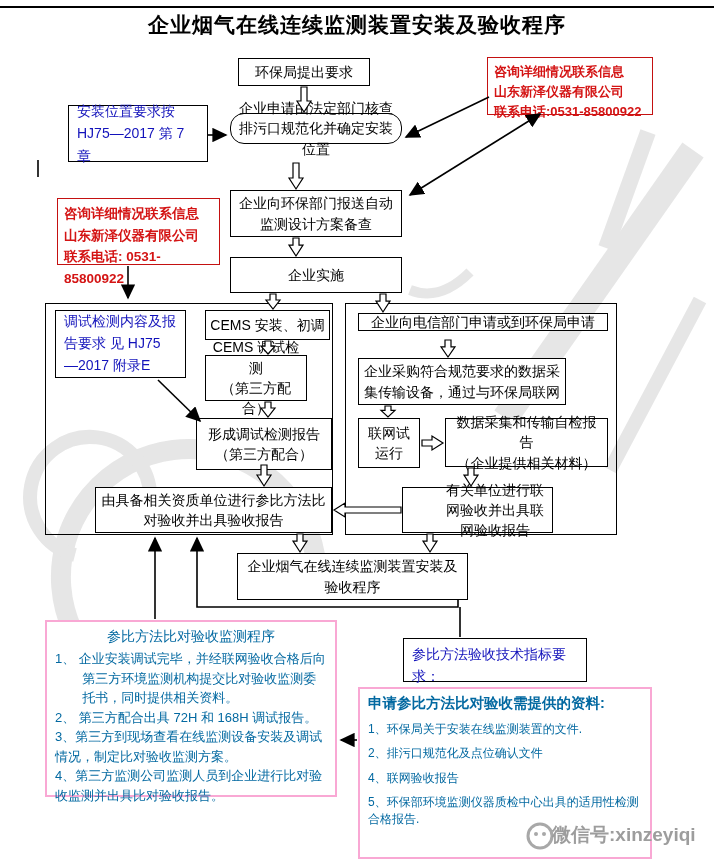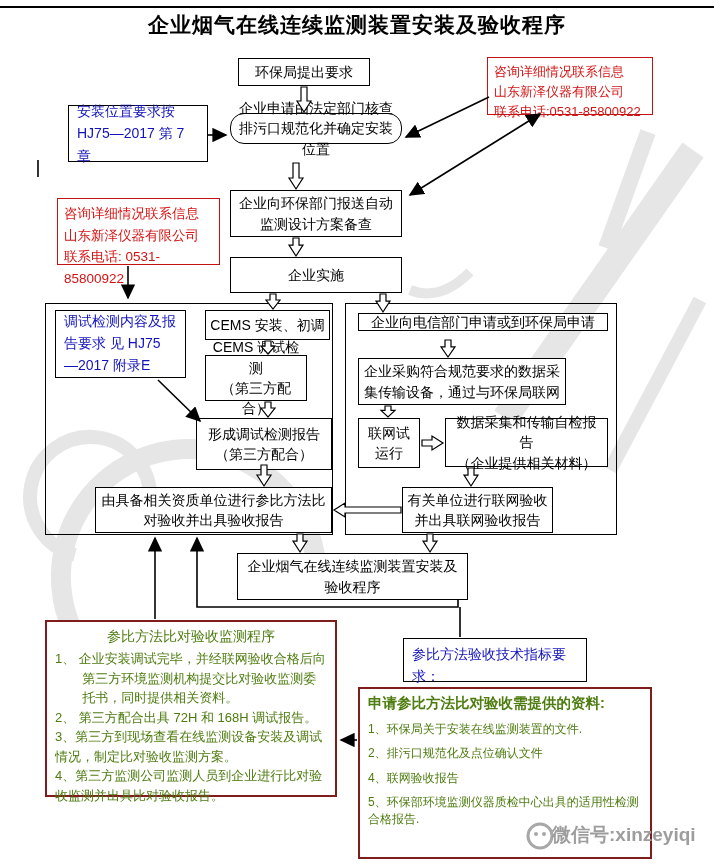--- a/index.html
+++ b/index.html
@@ -8,22 +8,22 @@
   .abs{position:absolute;box-sizing:border-box;}
   .topline{left:0;top:6px;width:714px;height:0;border-top:2px solid #000;z-index:1;}
   .title{left:0;top:11px;width:714px;text-align:center;font-size:21px;font-weight:bold;
          color:#000;letter-spacing:1px;z-index:1;}
   .box{border:1px solid #000;background:#fff;display:flex;align-items:center;justify-content:center;
        text-align:center;font-size:14px;line-height:1.45;color:#000;z-index:2;padding:2px 4px;}
   .container{border:1px solid #000;background:transparent;z-index:1;}
   .note-blue{border:1px solid #000;background:#fff;color:#1313bb;font-size:14px;line-height:1.6;
              display:flex;align-items:center;text-align:left;padding:4px 8px;z-index:2;}
   .note-red{border:1px solid #c41111;background:#fff;color:#d41414;font-size:13px;line-height:1.55;
-            padding:4px 6px;z-index:2;font-weight:normal;}
-  .bigblue{border:2px solid #7f1d1d;background:#fff;color:#4d7c0f;z-index:2;padding:4px 8px;font-size:13px;line-height:1.5;}
+            padding:4px 6px;z-index:2;font-weight:bold;}
+  .bigblue{border:2px solid #f9a8d4;background:#fff;color:#0369a1;z-index:2;padding:4px 8px;font-size:13px;line-height:1.5;}
   .bigblue .ttl{text-align:center;font-size:14px;margin-bottom:2px;}
   .proc-item{margin:0;}
   .hang{padding-left:2.1em;text-indent:-2.1em;}
   .mat .ttl{font-weight:bold;font-size:14.5px;text-align:left;margin-bottom:6px;}
   .mat .mi{font-size:12px;margin-bottom:7px;line-height:1.45;}
   svg.overlay{position:absolute;left:0;top:0;z-index:3;pointer-events:none;}
   svg.wm{position:absolute;left:0;top:0;z-index:0;pointer-events:none;}
   .wechat{left:552px;top:822px;width:162px;color:#9d9d9d;font-size:19px;font-weight:bold;
           z-index:6;white-space:nowrap;}
   .wicon{left:524px;top:820px;width:32px;height:32px;z-index:6;}
@@ -91,21 +91,21 @@
 
 <div class="abs box" style="left:358px;top:358px;width:208px;height:47px;">企业采购符合规范要求的数据采集传输设备，通过与环保局联网</div>
 
 <div class="abs box" style="left:358px;top:418px;width:62px;height:50px;">联网试运行</div>
 
 <div class="abs box" style="left:445px;top:418px;width:163px;height:49px;flex-direction:column;">
   <span>数据采集和传输自检报告</span>
   <span>（企业提供相关材料）</span>
 </div>
 
-<div class="abs box" style="left:402px;top:487px;width:151px;height:46px;">有关单位进行联网验收并出具联网验收报告</div>
+<div class="abs box" style="left:402px;top:487px;width:151px;height:46px;padding-left:39px;">有关单位进行联网验收并出具联网验收报告</div>
 
 <div class="abs box" style="left:237px;top:553px;width:231px;height:47px;">企业烟气在线连续监测装置安装及验收程序</div>
 
 <div class="abs bigblue" style="left:45px;top:620px;width:292px;height:177px;">
   <div class="ttl">参比方法比对验收监测程序</div>
   <div class="proc-item hang">1、 企业安装调试完毕，并经联网验收合格后向第三方环境监测机构提交比对验收监测委托书，同时提供相关资料。</div>
   <div class="proc-item">2、 第三方配合出具 72H 和 168H 调试报告。</div>
   <div class="proc-item">3、第三方到现场查看在线监测设备安装及调试情况，制定比对验收监测方案。</div>
   <div class="proc-item">4、第三方监测公司监测人员到企业进行比对验收监测并出具比对验收报告。</div>
 </div>

